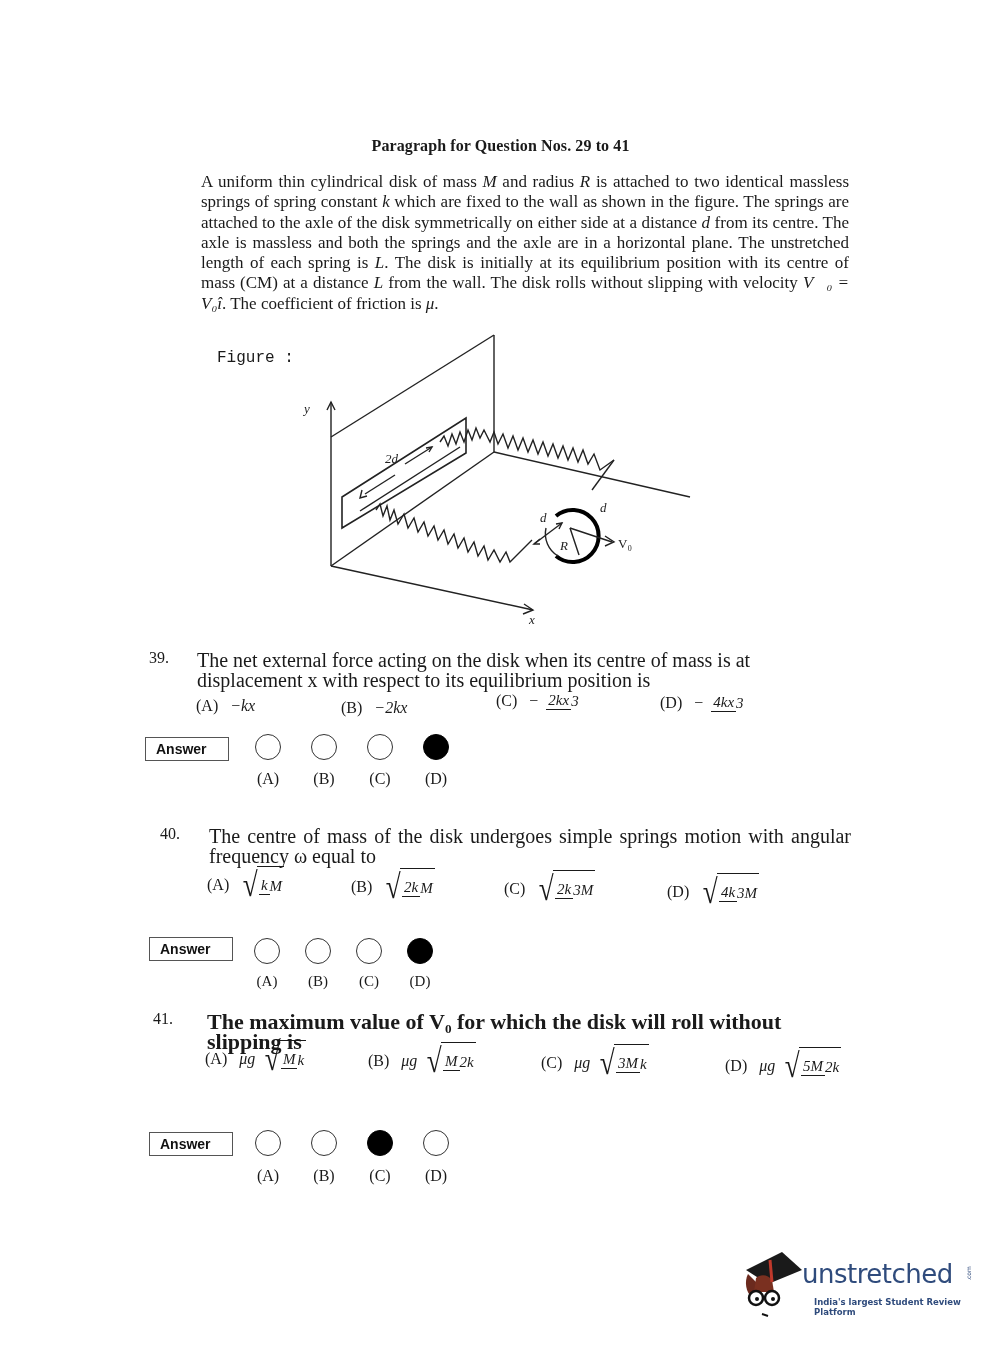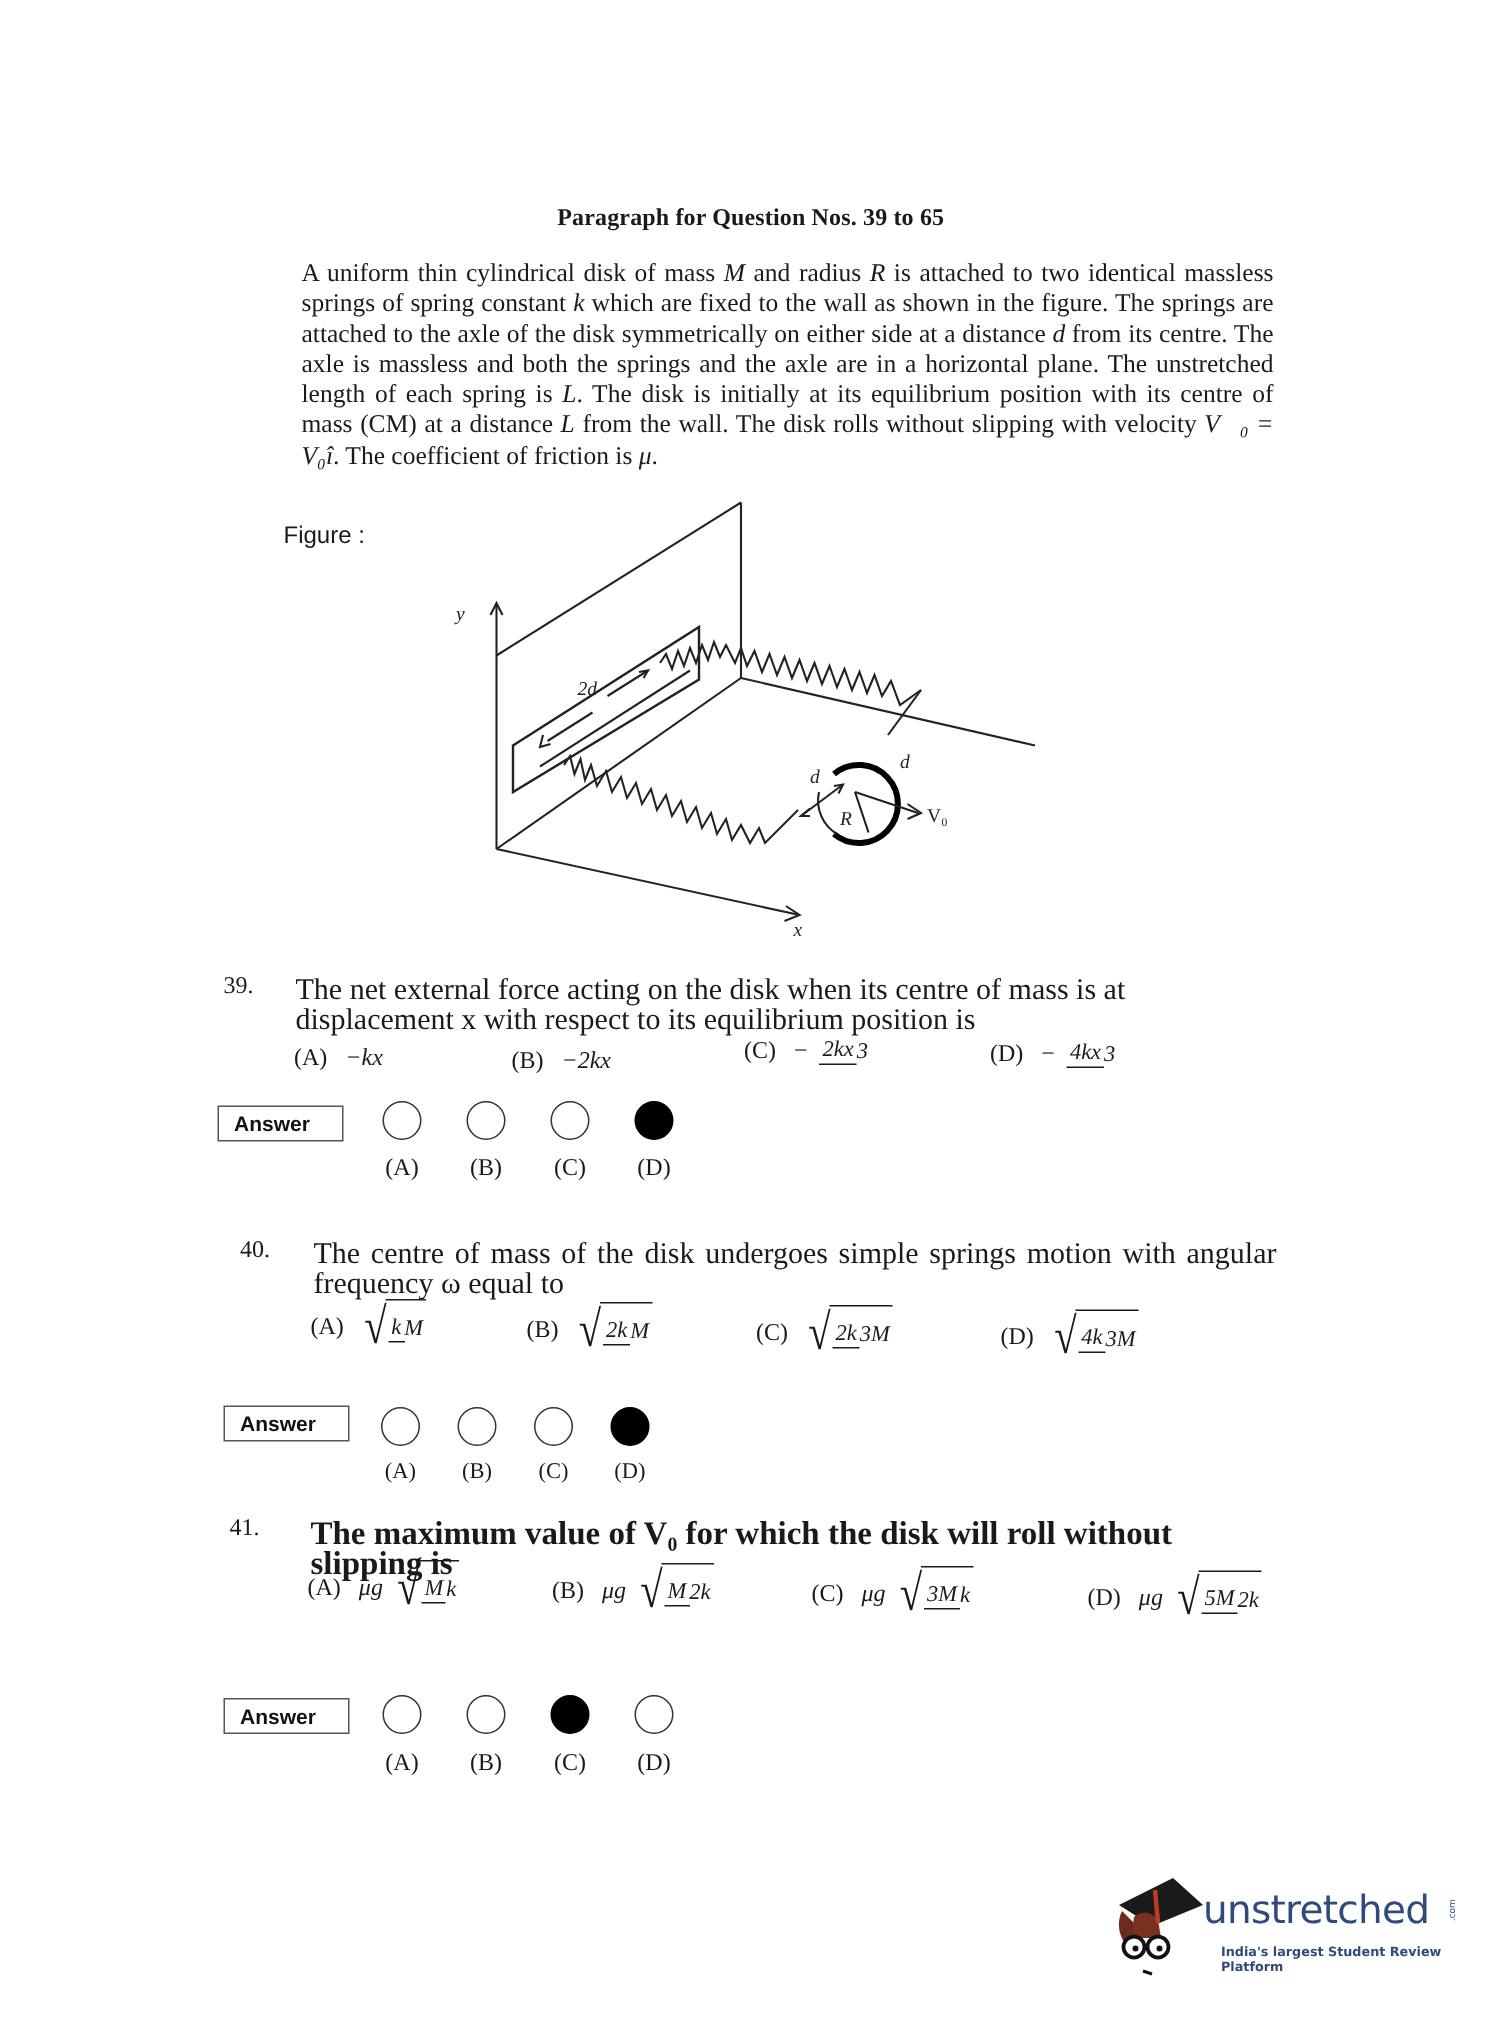--- a/index.html
+++ b/index.html
@@ -4,21 +4,21 @@
 <style>
   html, body { margin: 0; padding: 0; background: #ffffff; }
   body { width: 1001px; height: 1356px; position: relative; overflow: hidden;
          font-family: "DejaVu Serif", "Liberation Serif", serif; color: #1a1a1a; }
   .abs { position: absolute; }
   .heading { left: 0; width: 1001px; top: 137px; text-align: center; font-weight: bold;
              font-size: 16px; font-family: "Liberation Serif", serif; letter-spacing: 0.1px; }
   .para { left: 201px; width: 648px; top: 172px; font-size: 17px; line-height: 20.3px;
           text-align: justify; font-family: "Liberation Serif", serif; }
   .para i, .qtext i, .opt i { font-style: italic; }
-  .fig-label { left: 189px; top: 349px; font-size: 16px; font-family: Liberation Sans, sans-serif; }
+  .fig-label { left: 217px; top: 349px; font-size: 16px; font-family: Liberation Mono, monospace; }
   .figure { left: 300px; top: 330px; width: 400px; height: 300px; }
   .qnum { font-size: 16px; font-family: "Liberation Serif", serif; }
   .qtext { font-size: 20px; line-height: 20px; font-family: "Liberation Serif", serif; }
   .opt { font-size: 16px; font-family: "Liberation Serif", serif; display: flex; align-items: center; gap: 8px; }
   .opt-label { margin-right: 4px; }
   .frac { display: inline-flex; flex-direction: row; align-items: center; font-style: italic;
           font-size: 15px; line-height: 17px; }
   .frac .num { border-bottom: 1px solid #1a1a1a; padding: 0 2px; }
   .sqrt { display: inline-flex; align-items: stretch; }
   .sqrt .rad { font-size: 34px; line-height: 38px; font-style: normal; transform: scaleX(0.8); margin-right: -3px; }
@@ -34,21 +34,21 @@
   .logo-text { left: 802px; top: 1259px; font-family: "DejaVu Sans", sans-serif; font-size: 26px;
                color: #2f4b7c; letter-spacing: -0.5px; }
   .logo-tag { left: 803px; top: 1297px; font-family: "DejaVu Sans", sans-serif; font-size: 8.5px;
               color: #2f4b7c; font-weight: bold; padding-left: 11px; }
   .logo-com { left: 961px; top: 1270px; font-family: "DejaVu Sans", sans-serif; font-size: 6px;
               color: #2f4b7c; transform: rotate(-90deg); }
 </style>
 </head>
 <body>
 
-<div class="abs heading">Paragraph for Question Nos. 39 to 65</div>
+<div class="abs heading">Paragraph for Question Nos. 29 to 41</div>
 
 <div class="abs para">
   <span>A uniform thin cylindrical disk of mass </span><i>M</i><span> and radius </span><i>R</i><span> is attached to two identical massless springs of spring constant </span><i>k</i><span> which are fixed to the wall as shown in the figure. The springs are attached to the axle of the disk symmetrically on either side at a distance </span><i>d</i><span> from its centre. The axle is massless and both the springs and the axle are in a horizontal plane. The unstretched length of each spring is </span><i>L</i><span>. The disk is initially at its equilibrium position with its centre of mass (CM) at a distance </span><i>L</i><span> from the wall. The disk rolls without slipping with velocity </span><i>V⃗₀ = V₀î</i><span>. The coefficient of friction is </span><i>μ</i><span>.</span>
 </div>
 
 <div class="abs fig-label">Figure :</div>
 
 <svg class="abs figure" viewBox="0 0 400 300" width="400" height="300">
   <g stroke="#222" stroke-width="1.4" fill="none">
 

